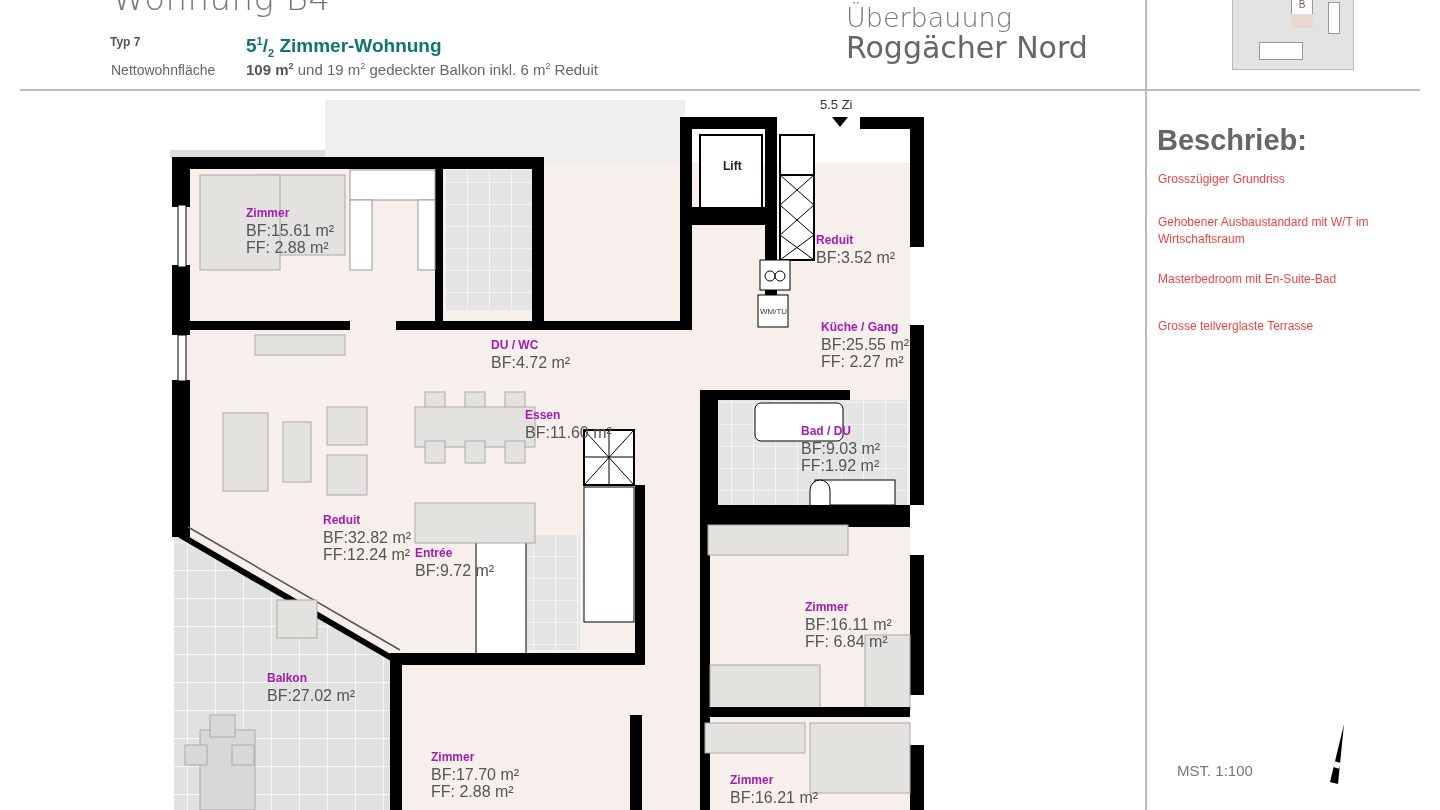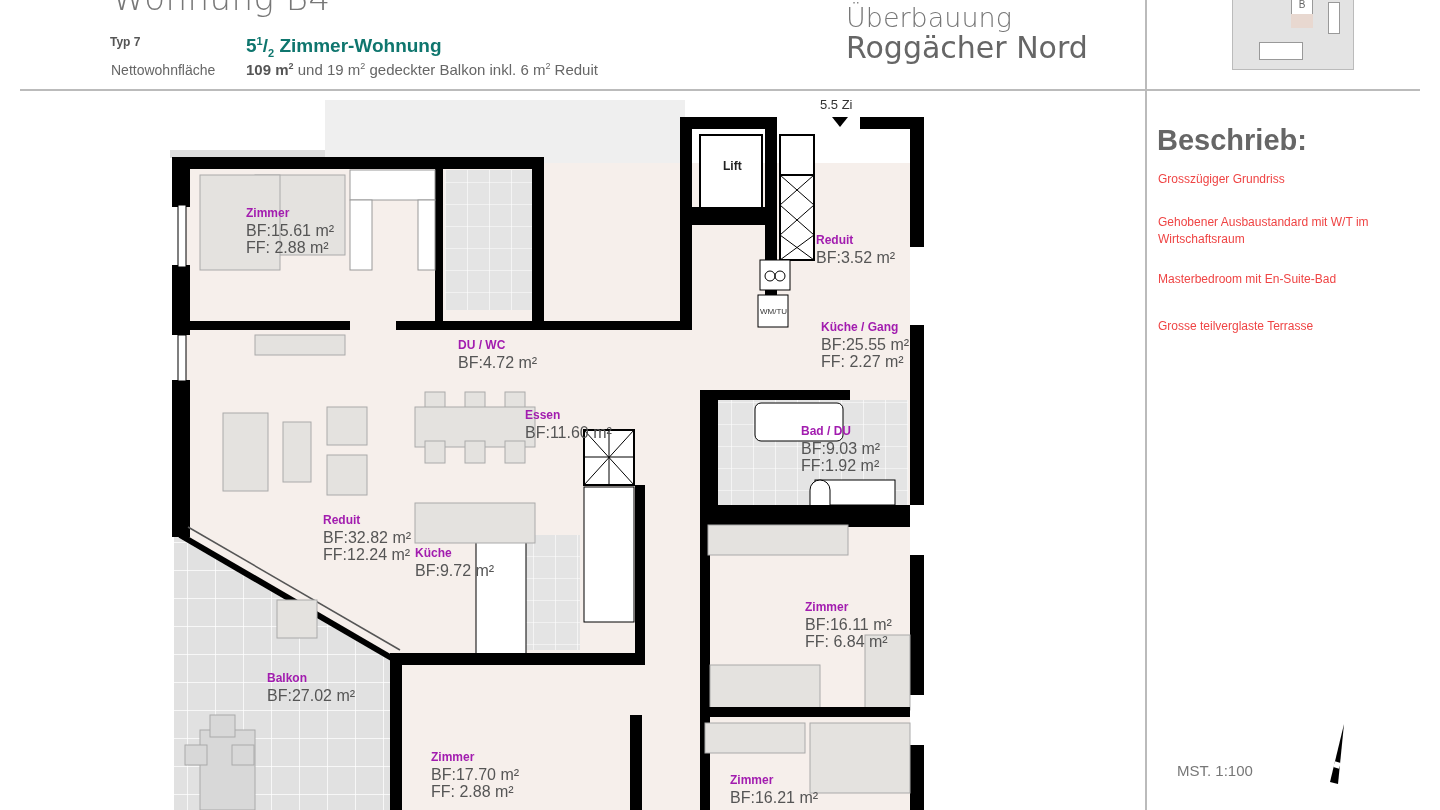--- a/index.html
+++ b/index.html
@@ -183,40 +183,40 @@
   </div>
 <div class="room abs" style="left:816px;top:232px">
     <div class="n">Reduit</div>
     <div class="v">BF:3.52 m²</div>
   </div>
 <div class="room abs" style="left:821px;top:319px">
     <div class="n">Küche / Gang</div>
     <div class="v">BF:25.55 m²</div>
     <div class="v">FF:  2.27 m²</div>
   </div>
-<div class="room abs" style="left:458px;top:337px">
+<div class="room abs" style="left:491px;top:337px">
     <div class="n">DU / WC</div>
     <div class="v">BF:4.72 m²</div>
   </div>
 <div class="room abs" style="left:525px;top:407px">
     <div class="n">Essen</div>
     <div class="v">BF:11.60 m²</div>
   </div>
 <div class="room abs" style="left:801px;top:423px">
     <div class="n">Bad / DU</div>
     <div class="v">BF:9.03 m²</div>
     <div class="v">FF:1.92 m²</div>
   </div>
 <div class="room abs" style="left:323px;top:512px">
     <div class="n">Reduit</div>
     <div class="v">BF:32.82 m²</div>
     <div class="v">FF:12.24 m²</div>
   </div>
 <div class="room abs" style="left:415px;top:545px">
-    <div class="n">Küche</div>
+    <div class="n">Entrée</div>
     <div class="v">BF:9.72 m²</div>
   </div>
 <div class="room abs" style="left:805px;top:599px">
     <div class="n">Zimmer</div>
     <div class="v">BF:16.11 m²</div>
     <div class="v">FF:  6.84 m²</div>
   </div>
 <div class="room abs" style="left:267px;top:670px">
     <div class="n">Balkon</div>
     <div class="v">BF:27.02 m²</div>

